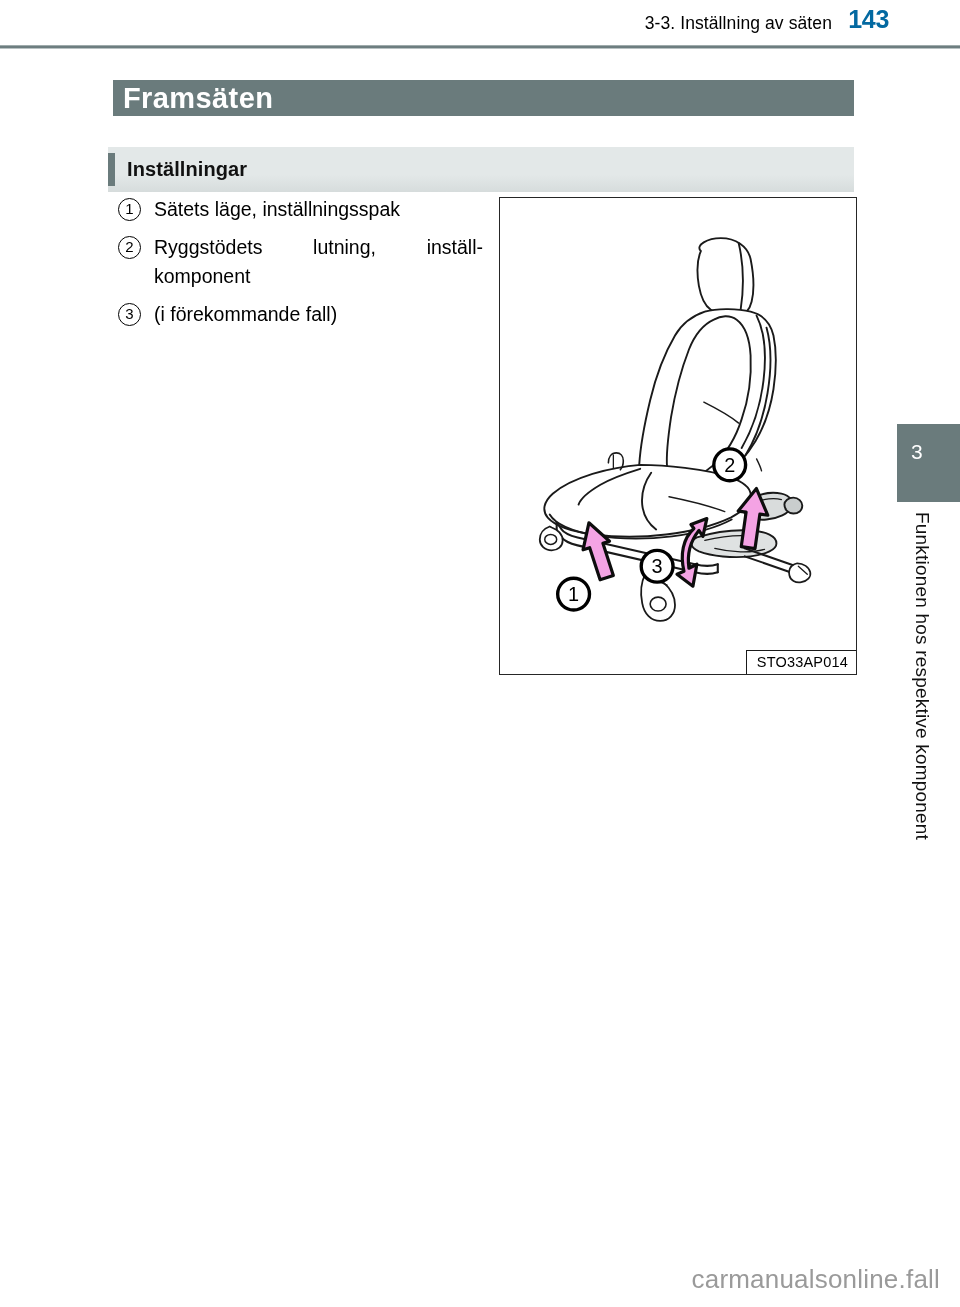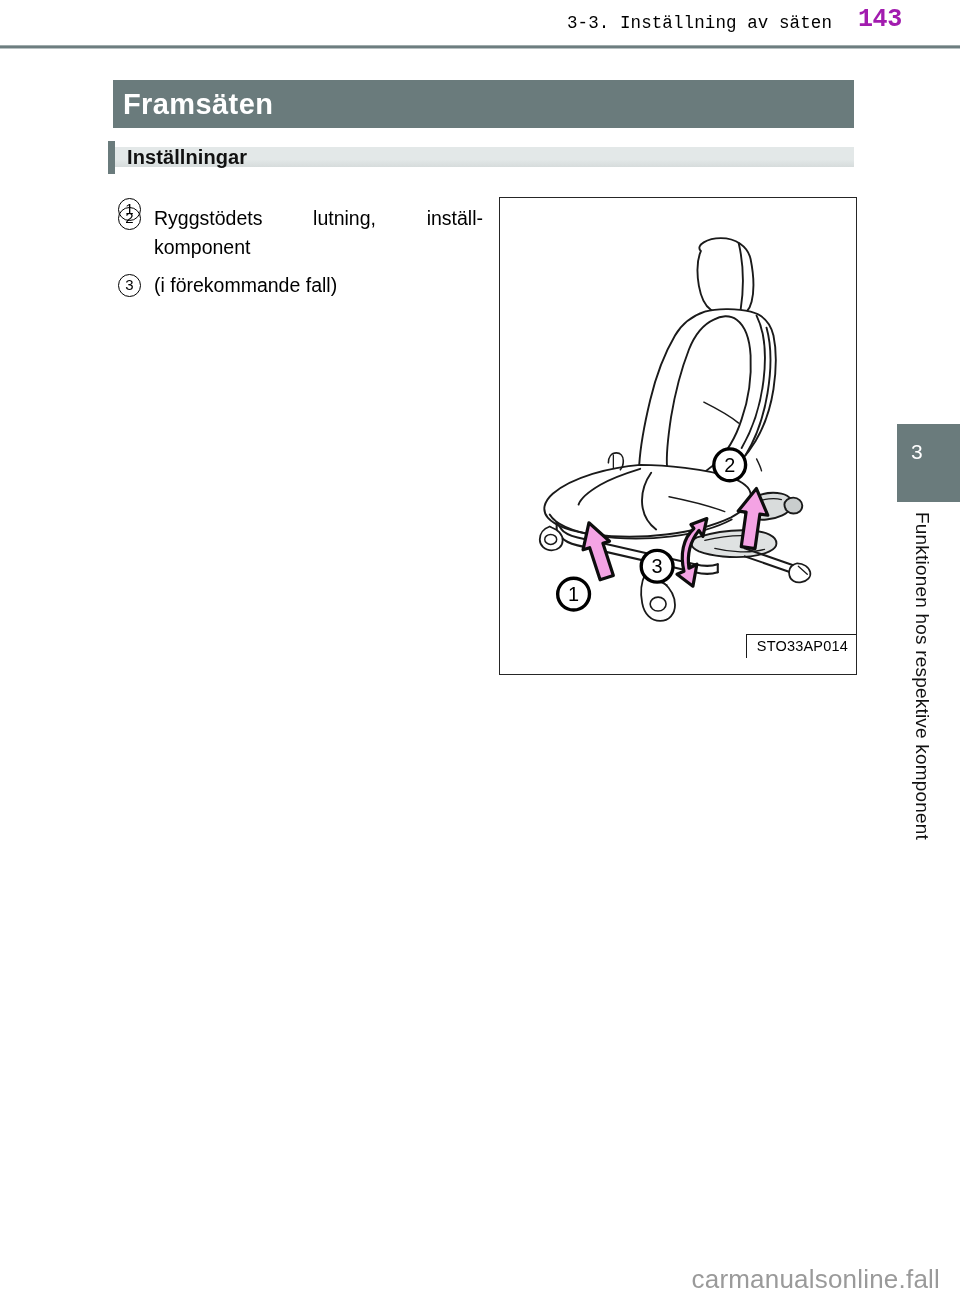--- a/index.html
+++ b/index.html
@@ -13,59 +13,59 @@
     position: relative;
     overflow: hidden;
     font-family: "Liberation Sans", sans-serif;
     color: #000000;
   }
 
   
   #page-header {
     position: absolute;
     left: 0; top: 0;
-    width: 960px; height: 27px; font-family: Liberation Mono, monospace;
+    width: 960px; height: 27px;
   }
   #header-chapter {
     position: absolute;
     right: 128px;
     top: 13px;
     font-size: 17.5px;
     letter-spacing: 0.1px;
     white-space: nowrap;
     color: #000;
   }
   #header-pagenum {
     position: absolute;
-    right: 58px;
+    right: 71px;
     top: 5px;
     font-size: 25px;
     font-weight: bold;
     letter-spacing: -0.3px;
-    color: #a21caf;
+    color: #0369a1;
   }
   #header-rule {
     position: absolute;
     left: 0;
     top: 45px;
     width: 960px;
     height: 4px;
     background: #6d7e80;
     border-top: 1px solid #9fabac;
     border-bottom: 1px solid #b9c2c3;
     box-sizing: border-box;
   }
 
   
   #title-bar {
     position: absolute;
     left: 108px;
     top: 80px;
     width: 746px;
-    height: 48px;
+    height: 36px;
     background: #6a7b7c;
     display: flex;
     align-items: center;
   }
   #title-accent {
     position: absolute;
     left: 108px;
     top: 80px;
     width: 5px;
     height: 48px;
@@ -78,21 +78,21 @@
     letter-spacing: 0.4px;
     margin-left: 15px;
   }
 
   
   #section-header {
     position: absolute;
     left: 108px;
     top: 147px;
     width: 746px;
-    height: 20px;
+    height: 45px;
     background: linear-gradient(to bottom, #e3e8e8 0%, #e3e8e8 62%, #d6dcdc 100%);
     display: flex;
     align-items: center;
   }
   #section-accent {
     width: 7px;
     height: 33px;
     background: #6a7b7c;
     flex: 0 0 auto;
   }
@@ -152,21 +152,21 @@
   }
   #figure-svg {
     position: absolute;
     left: 0; top: 0;
     width: 100%;
     height: 100%;
   }
   #figure-code {
     position: absolute;
     right: 0px;
-    bottom: 16px;
+    bottom: 0px;
     border: 1.4px solid #1a1a1a;
     border-right: none;
     border-bottom: none;
     background: #ffffff;
     padding: 3px 8px 4px 10px;
     font-size: 14.5px;
     letter-spacing: 0.2px;
     color: #000;
   }
 
@@ -226,20 +226,21 @@
 
 <div id="section-header">
   <div id="section-accent"></div>
   <span id="section-text">Inställningar</span>
 </div>
 
 <div id="list-col">
 
   <div class="list-item">
     <span class="num-circle">1</span>
+    <span>Sätets läge, inställningsspak</span>
   </div>
 
   <div class="list-item justify">
     <span class="num-circle">2</span>
     <div class="line-just">Ryggstödets   lutning,   inställ-</div>
     <div>komponent</div>
   </div>
 
   <div class="list-item">
     <span class="num-circle">3</span>

